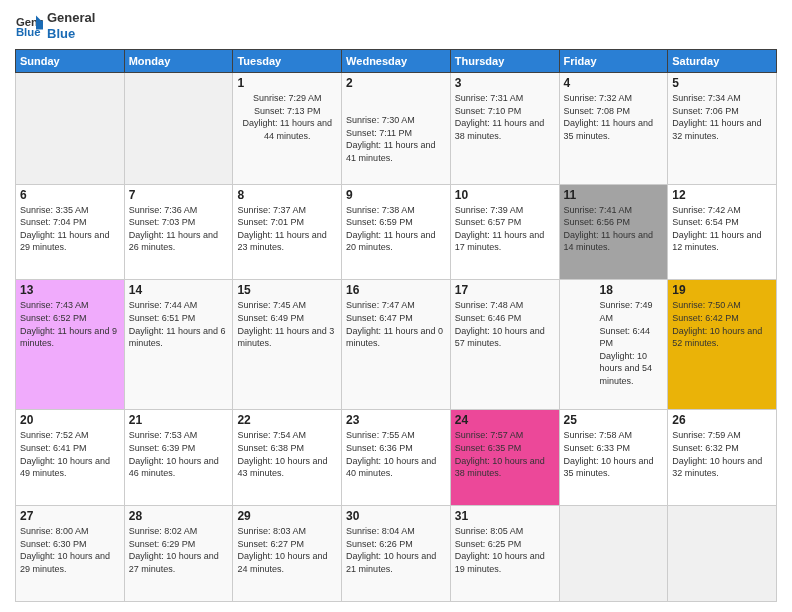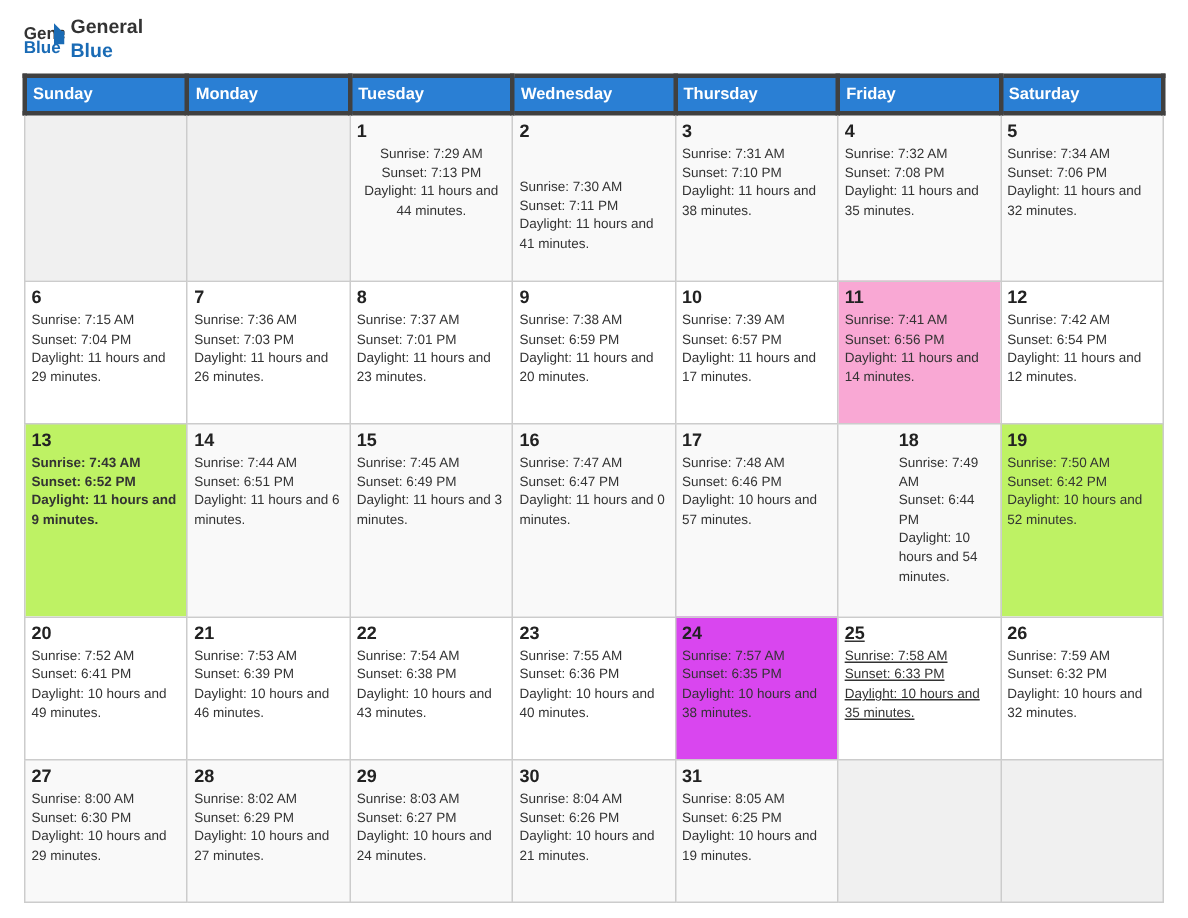--- a/index.html
+++ b/index.html
@@ -57,21 +57,21 @@
       width: 100%;
       table-layout: fixed;
     }
     .calendar th {
       background: #2a7fd4;
       color: #fff;
       font-size: 11px;
       font-weight: bold;
       padding: 5px 4px;
       text-align: left;
-      border: 3px solid #404040;
+      border: 1px solid #404040;
     }
     .calendar td {
       border: 1px solid #ccc;
       vertical-align: top;
       padding: 3px 4px;
       font-size: 9.5px;
       color: #333;
       height: 82px;
       background: #fff;
     }
@@ -166,21 +166,21 @@
           <td style="background: rgb(249, 249, 249);">
             <span class="day-num">5</span>
             <div class="day-info" style="white-space: pre-line;">Sunrise: 7:34 AM
 Sunset: 7:06 PM
 Daylight: 11 hours and 32 minutes.</div>
           </td>
         </tr>
         <tr>
           <td style="background: rgb(255, 255, 255);">
             <span class="day-num">6</span>
-            <div class="day-info" style="white-space: pre-line;">Sunrise: 7:15 AM
+            <div class="day-info" style="white-space: pre-line;">Sunrise: 3:35 AM
 Sunset: 7:04 PM
 Daylight: 11 hours and 29 minutes.</div>
           </td>
           <td style="background: rgb(255, 255, 255);">
             <span class="day-num">7</span>
             <div class="day-info" style="white-space: pre-line;">Sunrise: 7:36 AM
 Sunset: 7:03 PM
 Daylight: 11 hours and 26 minutes.</div>
           </td>
           <td style="background: rgb(255, 255, 255);">
@@ -194,37 +194,37 @@
             <div class="day-info" style="white-space: pre-line;">Sunrise: 7:38 AM
 Sunset: 6:59 PM
 Daylight: 11 hours and 20 minutes.</div>
           </td>
           <td style="background: rgb(255, 255, 255);">
             <span class="day-num">10</span>
             <div class="day-info" style="white-space: pre-line;">Sunrise: 7:39 AM
 Sunset: 6:57 PM
 Daylight: 11 hours and 17 minutes.</div>
           </td>
-          <td style="background: #f9a8d4;">
+          <td style="background: #a3a3a3;">
             <span class="day-num">11</span>
             <div class="day-info" style="white-space: pre-line;">Sunrise: 7:41 AM
 Sunset: 6:56 PM
 Daylight: 11 hours and 14 minutes.</div>
           </td>
           <td style="background: rgb(255, 255, 255);">
             <span class="day-num">12</span>
             <div class="day-info" style="white-space: pre-line;">Sunrise: 7:42 AM
 Sunset: 6:54 PM
 Daylight: 11 hours and 12 minutes.</div>
           </td>
         </tr>
         <tr>
-          <td style="background: #bef264; margin-left: 19px;">
+          <td style="background: #f0abfc; margin-left: 19px;">
             <span class="day-num">13</span>
-            <div class="day-info" style="white-space: pre-line; font-weight: bold;">Sunrise: 7:43 AM
+            <div class="day-info" style="white-space: pre-line;">Sunrise: 7:43 AM
 Sunset: 6:52 PM
 Daylight: 11 hours and 9 minutes.</div>
           </td>
           <td style="background: rgb(249, 249, 249);">
             <span class="day-num">14</span>
             <div class="day-info" style="white-space: pre-line;">Sunrise: 7:44 AM
 Sunset: 6:51 PM
 Daylight: 11 hours and 6 minutes.</div>
           </td>
           <td style="background: rgb(249, 249, 249);">
@@ -244,21 +244,21 @@
             <div class="day-info" style="white-space: pre-line;">Sunrise: 7:48 AM
 Sunset: 6:46 PM
 Daylight: 10 hours and 57 minutes.</div>
           </td>
           <td style="background: rgb(249, 249, 249); padding-left: 40px;">
             <span class="day-num">18</span>
             <div class="day-info" style="white-space: pre-line;">Sunrise: 7:49 AM
 Sunset: 6:44 PM
 Daylight: 10 hours and 54 minutes.</div>
           </td>
-          <td style="background: #bef264;">
+          <td style="background: #eab308;">
             <span class="day-num">19</span>
             <div class="day-info" style="white-space: pre-line;">Sunrise: 7:50 AM
 Sunset: 6:42 PM
 Daylight: 10 hours and 52 minutes.</div>
           </td>
         </tr>
         <tr>
           <td style="background: rgb(255, 255, 255);">
             <span class="day-num">20</span>
             <div class="day-info" style="white-space: pre-line;">Sunrise: 7:52 AM
@@ -276,27 +276,27 @@
             <div class="day-info" style="white-space: pre-line;">Sunrise: 7:54 AM
 Sunset: 6:38 PM
 Daylight: 10 hours and 43 minutes.</div>
           </td>
           <td style="background: rgb(255, 255, 255);">
             <span class="day-num">23</span>
             <div class="day-info" style="white-space: pre-line;">Sunrise: 7:55 AM
 Sunset: 6:36 PM
 Daylight: 10 hours and 40 minutes.</div>
           </td>
-          <td style="background: #d946ef;">
+          <td style="background: #ec4899;">
             <span class="day-num">24</span>
             <div class="day-info" style="white-space: pre-line;">Sunrise: 7:57 AM
 Sunset: 6:35 PM
 Daylight: 10 hours and 38 minutes.</div>
           </td>
-          <td style="background: rgb(255, 255, 255); text-decoration: underline;">
+          <td style="background: rgb(255, 255, 255);">
             <span class="day-num">25</span>
             <div class="day-info" style="white-space: pre-line;">Sunrise: 7:58 AM
 Sunset: 6:33 PM
 Daylight: 10 hours and 35 minutes.</div>
           </td>
           <td style="background: rgb(255, 255, 255);">
             <span class="day-num">26</span>
             <div class="day-info" style="white-space: pre-line;">Sunrise: 7:59 AM
 Sunset: 6:32 PM
 Daylight: 10 hours and 32 minutes.</div>

